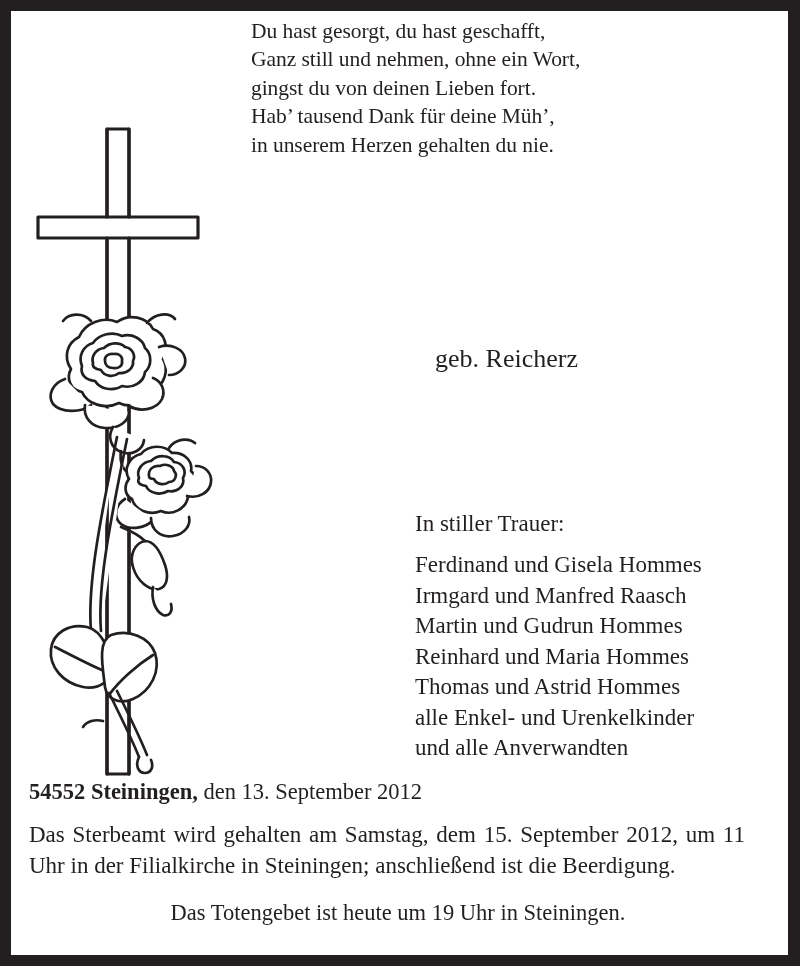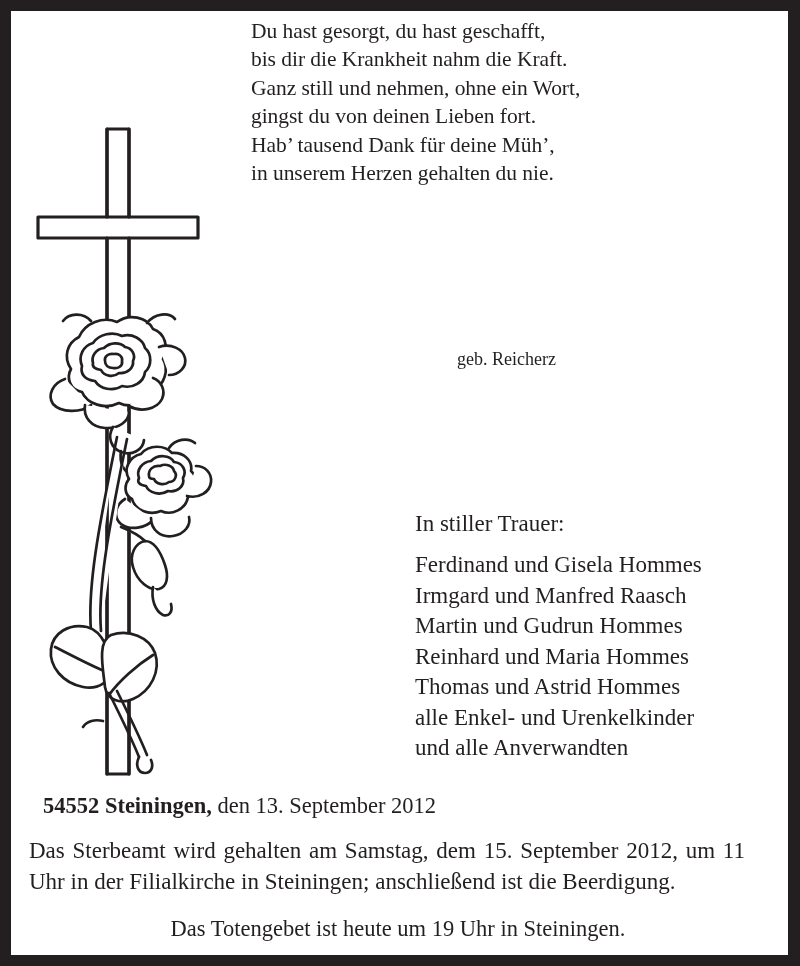--- a/index.html
+++ b/index.html
@@ -91,21 +91,21 @@
   }
   #deceased-name {
     font-size: 47px;
     font-weight: bold;
     line-height: 56px;
     letter-spacing: 0.4px;
     margin: 0;
     white-space: nowrap;
   }
   #deceased-maiden {
-    font-size: 18px;
+    font-size: 26px;
     line-height: 30px;
     margin: 8px 0 0 0;
   }
   #deceased-dates {
     font-size: 23.5px;
     line-height: 30px;
     margin: 13px 0 0 0;
     white-space: pre;
   }
   .date-gap { display: inline-block; width: 52px; }
@@ -133,21 +133,21 @@
   
   #footer-block {
     position: absolute;
     left: 18px;
     top: 766px;
     width: 738px;
   }
   #place-date-line {
     font-size: 22.5px;
     line-height: 30px;
-    margin: 14px;
+    margin: 0;
   }
   #place-date-line .bold { font-weight: bold; }
   #funeral-paragraph {
     font-size: 23px;
     line-height: 31px;
     margin: 12px 13px 0 0;
     text-align: justify;
     text-align-last: left;
     width: 716px;
   }
@@ -238,21 +238,20 @@
 
           <path d="M78 614 C70 612 62 614 58 620"></path>
         </g>
       </svg>
     </div>
 
     <div id="text-column">
 
       <div class="poem">
         <span class="poem-line">Du hast gesorgt, du hast geschafft,</span>
-        <span class="poem-line">bis dir die Krankheit nahm die Kraft.</span>
         <span class="poem-line">Ganz still und nehmen, ohne ein Wort,</span>
         <span class="poem-line">gingst du von deinen Lieben fort.</span>
         <span class="poem-line">Hab’ tausend Dank für deine Müh’,</span>
         <span class="poem-line">in unserem Herzen gehalten du nie.</span>
       </div>
 
 
       <div id="deceased-block">
         <div id="deceased-maiden">geb. Reicherz</div>
       </div>

